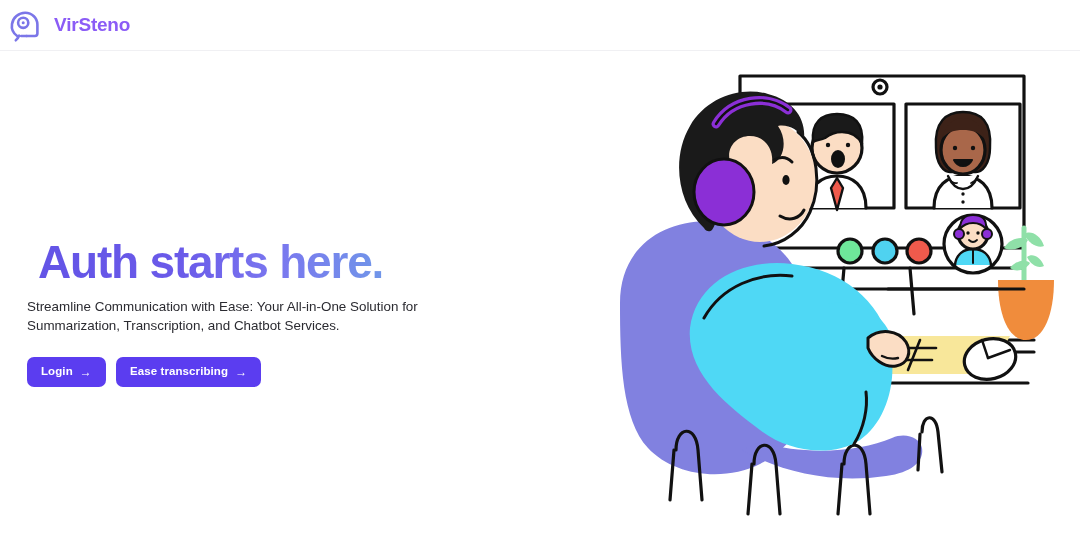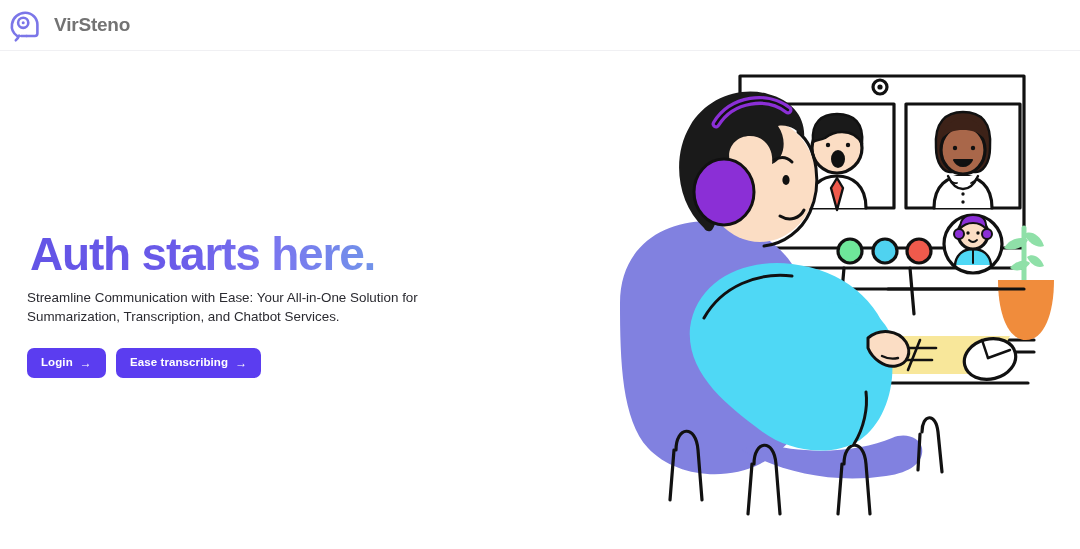--- a/index.html
+++ b/index.html
@@ -42,33 +42,33 @@
     gap: 8px;
   }
   .brand-logo {
     width: 38px;
     height: 38px;
     display: block;
   }
   .brand-name {
     font-size: 19px;
     font-weight: 700;
-    color: #737373;
+    color: #8b5cf6;
     letter-spacing: -0.2px;
   }
 
   
   .hero-left {
     position: absolute;
     left: 27px;
     top: 228px;
     width: 520px;
   }
   .headline {
-    margin: 3px;
+    margin: 11px;
     font-size: 46px;
     line-height: 1.02;
     font-weight: 700;
     letter-spacing: -1.2px;
     background: linear-gradient(90deg, #6354e6 0%, #6a5ae9 28%, #7a77ef 48%, #6f9ae8 72%, #67b2ee 100%);
     -webkit-background-clip: text;
     background-clip: text;
     color: transparent;
     -webkit-text-fill-color: transparent;
     white-space: nowrap;

